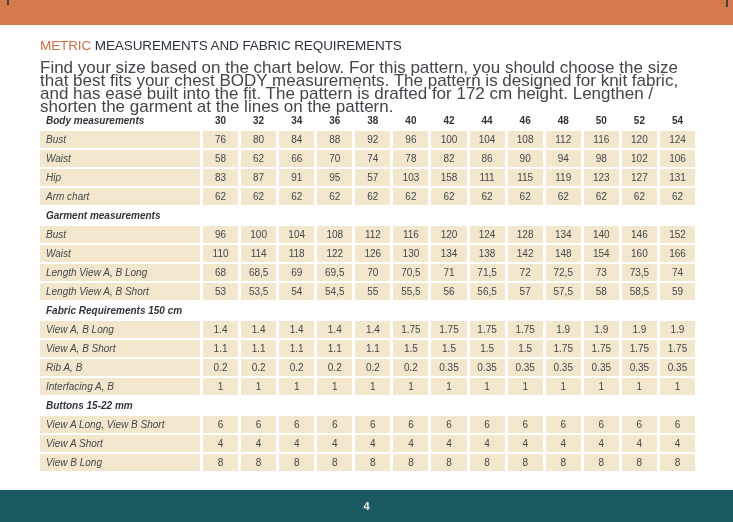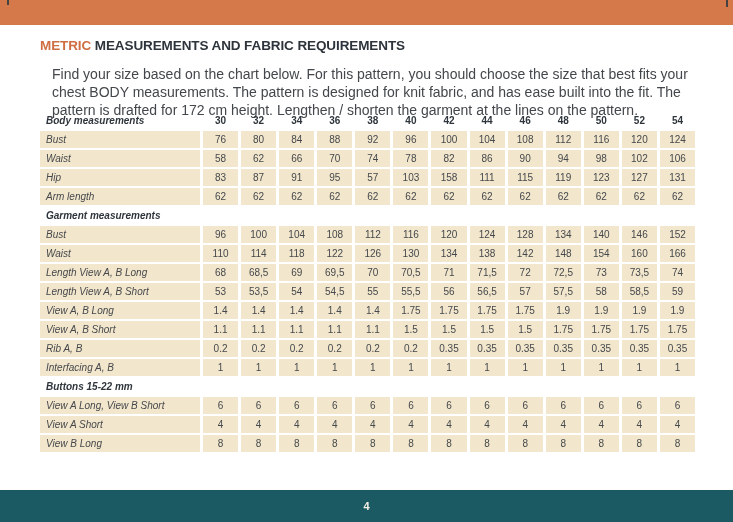--- a/index.html
+++ b/index.html
@@ -7,26 +7,26 @@
     width:733px;height:522px;position:relative;overflow:hidden;
     background:#ffffff;
     font-family:"Liberation Sans", sans-serif;
   }
   .topbar{position:absolute;top:0;left:0;width:733px;height:25px;background:#d5784a;}
   .fold-mark{position:absolute;top:0;width:2px;height:5px;background:#2c3a40;opacity:.85;}
   .fold-mark.left{left:7px;}
   .fold-mark.right{left:726px;height:7px;}
   .content{position:absolute;left:40px;top:38px;width:655px;}
   h1{
-    margin:0 0 8px 0;font-size:13.5px;font-weight:bold;letter-spacing:-0.1px;
+    margin:0 0 8px 0;font-size:13.5px;font-weight:normal;letter-spacing:-0.1px;
     color:#2e343b;text-transform:uppercase;white-space:nowrap;
   }
   h1 .accent{color:#d06e43;}
   .intro{
-    margin:12px;font-size:14px;line-height:18px;color:#43474b;width:660px;
+    margin:0;font-size:17px;line-height:13px;color:#43474b;width:660px;
   }
   .size-table{position:absolute;left:40px;top:112px;width:655px;}
   .trow{display:flex;gap:3px;height:17px;margin-bottom:2px;font-size:10px;}
   .lbl{flex:0 0 160px;padding-left:6px;line-height:17px;white-space:nowrap;box-sizing:border-box;font-style:italic;}
   .val{flex:1;text-align:center;line-height:17px;}
   .cell{background:#f2e6cc;color:#45484c;}
   .trow.head .lbl,.trow.head .val{font-weight:bold;color:#2f353c;background:transparent;}
   .footer{
     position:absolute;left:0;top:490px;width:733px;height:32px;background:#1c5a63;
     display:flex;align-items:center;justify-content:center;
@@ -104,21 +104,21 @@
       <div class="val cell">103</div>
       <div class="val cell">158</div>
       <div class="val cell">111</div>
       <div class="val cell">115</div>
       <div class="val cell">119</div>
       <div class="val cell">123</div>
       <div class="val cell">127</div>
       <div class="val cell">131</div>
     </div>
     <div class="trow data">
-      <div class="lbl cell">Arm length</div>
+      <div class="lbl cell">Arm chart</div>
       <div class="val cell">62</div>
       <div class="val cell">62</div>
       <div class="val cell">62</div>
       <div class="val cell">62</div>
       <div class="val cell">62</div>
       <div class="val cell">62</div>
       <div class="val cell">62</div>
       <div class="val cell">62</div>
       <div class="val cell">62</div>
       <div class="val cell">62</div>
@@ -186,20 +186,23 @@
       <div class="val cell">55</div>
       <div class="val cell">55,5</div>
       <div class="val cell">56</div>
       <div class="val cell">56,5</div>
       <div class="val cell">57</div>
       <div class="val cell">57,5</div>
       <div class="val cell">58</div>
       <div class="val cell">58,5</div>
       <div class="val cell">59</div>
     </div>
+    <div class="trow head">
+      <div class="lbl">Fabric Requirements 150 cm</div>
+    </div>
     <div class="trow data">
       <div class="lbl cell">View A, B Long</div>
       <div class="val cell">1.4</div>
       <div class="val cell">1.4</div>
       <div class="val cell">1.4</div>
       <div class="val cell">1.4</div>
       <div class="val cell">1.4</div>
       <div class="val cell">1.75</div>
       <div class="val cell">1.75</div>
       <div class="val cell">1.75</div>

